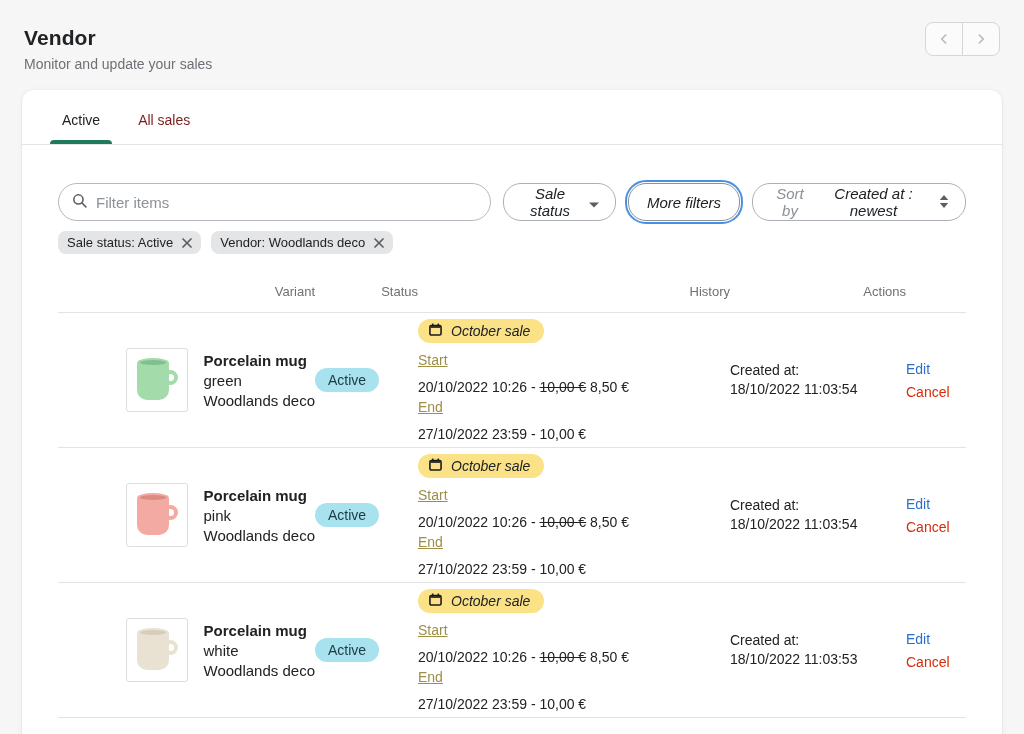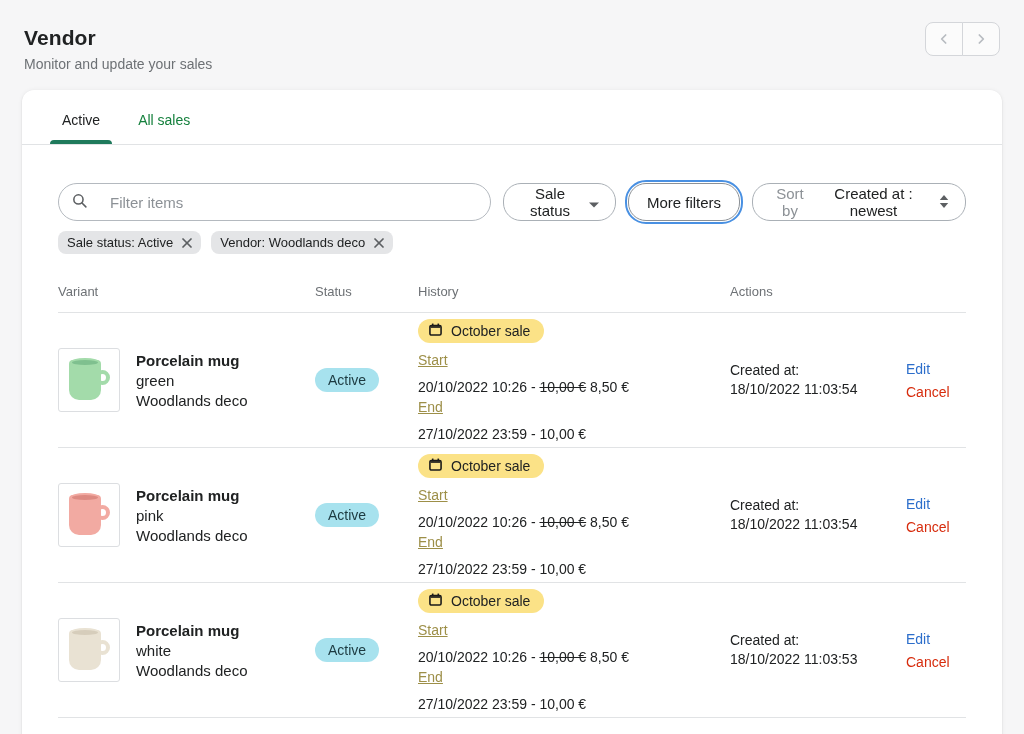--- a/index.html
+++ b/index.html
@@ -21,43 +21,43 @@
   .pager-btn.next { border-radius:0 8px 8px 0; margin-left:-1px; }
   .pager-btn svg { display:block; }
 
   
   .card {
     margin:0 22px; background:#fff; border-radius:12px;
     box-shadow:0 0 5px rgba(23,24,24,.05), 0 1px 2px rgba(0,0,0,.12);
     height:700px; overflow:hidden;
   }
   .tabs { display:flex; gap:14px; padding:15px 28px 0 28px; border-bottom:1px solid #e1e3e5; }
-  .tab { position:relative; padding:7px 12px 16px 12px; font-size:14px; color:#15803d; cursor:pointer; }
+  .tab { position:relative; padding:7px 12px 16px 12px; font-size:14px; color:#7f1d1d; cursor:pointer; }
   .tab.active { color:#202223; font-weight:500; }
   .tab.active::after {
     content:""; position:absolute; left:0; right:0; bottom:0; height:4px;
     border-radius:4px 4px 0 0; background:#1f7a5c;
   }
   .content { padding:0 36px; }
 
   
   .filter-row { display:flex; gap:12px; margin-top:38px; align-items:center; }
   .search-box {
-    flex:1; display:flex; align-items:center; gap:22px; height:38px;
+    flex:1; display:flex; align-items:center; gap:8px; height:38px;
     border:1px solid #b4b9bf; border-radius:19px; padding:0 12px; background:#fff;
   }
   .search-box input {
     border:none; outline:none; flex:1; font-size:15px; color:#202223;
     font-family:inherit; background:transparent;
   }
   .search-box input::placeholder { color:#8c9196; }
   .btn {
     height:38px; background:#fff; border:1px solid #aab0b6; border-radius:18px;
     font-size:15px; color:#202223; font-family:inherit; cursor:pointer;
-    display:flex; align-items:center; justify-content:center; gap:9px; padding:0 16px;
+    display:flex; align-items:center; justify-content:center; gap:9px; padding:0 16px;font-style:italic;
   }
   .btn-sale-status { width:113px; }
   .btn-more { width:112px; border-color:#8c9196; outline:2px solid #4990e2; outline-offset:1px; }
   .btn-sort { width:214px; gap:5px; }
   .sort-prefix { color:#8c9196; }
   .sort-value { color:#202223; }
 
   
   .chips { display:flex; gap:10px; margin-top:10px; }
   .chip {
@@ -65,24 +65,24 @@
     border-radius:8px; padding:4px 9px; font-size:13px; color:#202223;
   }
   .chip-x { display:flex; align-items:center; cursor:pointer; }
 
   
   .table { margin-top:30px; }
   .trow {
     display:grid; grid-template-columns:257px 103px 312px 176px 1fr;
     align-items:center;
   }
-  .thead { font-size:13px; color:#6d7175; padding-bottom:13px; border-bottom:1px solid #e1e3e5; }
+  .thead { font-size:13px; color:#6d7175; padding-bottom:13px; border-bottom:1px solid #e1e3e5;text-align:right; }
   .tbody-row { height:135px; border-bottom:1px solid #e1e3e5; }
 
-  .variant-cell { display:flex; align-items:center; gap:16px; }
+  .variant-cell { display:flex; align-items:center; gap:16px;justify-content:flex-end; }
   .thumb {
     width:62px; height:64px; border:1px solid #dcdee1; border-radius:3px;
     background:#fff; display:flex; align-items:center; justify-content:center; flex:none;
   }
   .mug { position:relative; width:42px; height:40px; }
   .mug-handle {
     position:absolute; right:0; top:10px; width:15px; height:15px;
     border:4px solid var(--mug,#ccc); border-radius:50%;
   }
   .mug-body {
@@ -101,21 +101,21 @@
     display:inline-block; background:#a7e2ee; color:#1c3a40;
     font-size:14px; padding:4px 13px; border-radius:13px;
   }
   .badge-sale {
     display:inline-flex; align-items:center; gap:9px; background:#fbe287;
     color:#202223; font-size:14px; padding:4px 14px 4px 11px; border-radius:14px;
   }
   .sched-label { font-size:14px; color:#9d8f48; margin-top:4px;text-decoration:underline; }
   .sched-line { font-size:14px; margin-top:11px; }
   .sched-line s { text-decoration:line-through; }
-  .badge-sale { margin-bottom:5px; }
+  .badge-sale { margin-bottom:5px;font-style:italic; }
 
   .hist-line { font-size:14px; line-height:19px; }
   .actions-cell { display:flex; flex-direction:column; gap:7px; }
   .link { font-size:14px; text-decoration:none; cursor:pointer; width:max-content;text-align:center; }
   .link-edit { color:#2c6ecb; }
   .link-cancel { color:#d72c0d; }
 </style>
 </head>
 <body>
 

